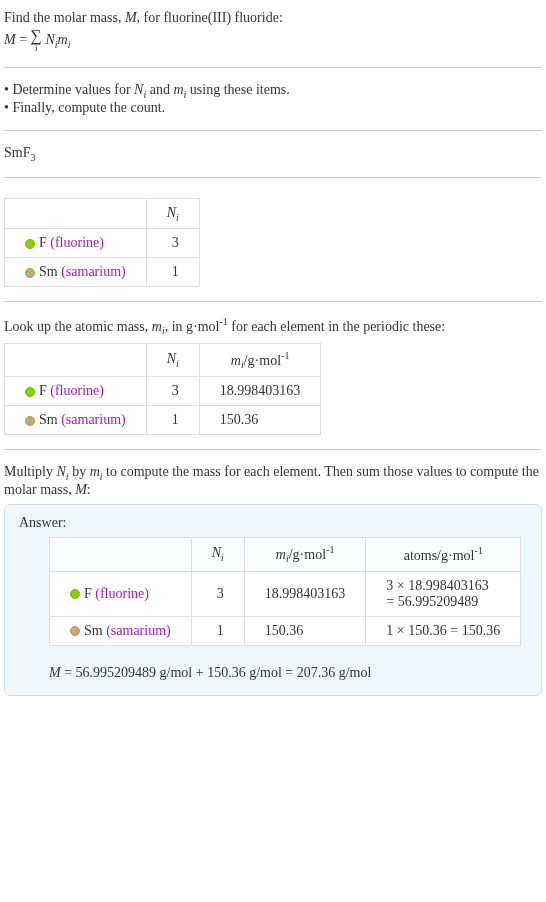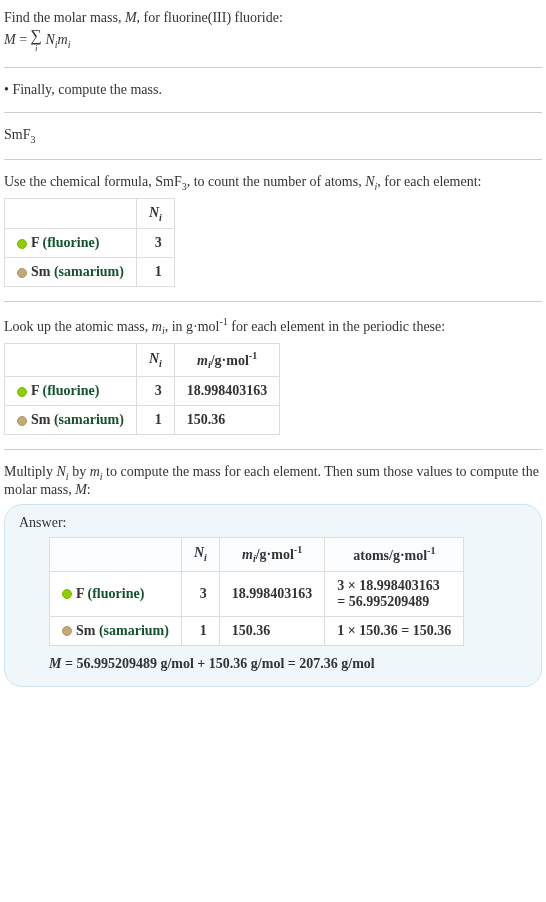--- a/index.html
+++ b/index.html
@@ -49,23 +49,23 @@
     }
     .bullet {
       margin-left: 0;
     }
     table {
       border-collapse: collapse;
       margin-top: 6px;
     }
     th, td {
       border: 1px solid #ddd;
-      padding: 6px 12px;
+      padding: 6px 20px;
       text-align: left;
-      font-weight: bold;
+      font-weight: normal;
     }
     th {
       text-align: center;
     }
     .dot {
       display: inline-block;
       width: 10px;
       height: 10px;
       border-radius: 50%;
       margin-right: 4px;
@@ -73,82 +73,79 @@
     }
     .dot-green {
       background: #8fce00;
       border: 1px solid #7ab800;
     }
     .dot-tan {
       background: #c4a876;
       border: 1px solid #b09660;
     }
     .element-label {
-      color: #14532d;
+      color: #a21caf;
     }
     .num-cell {
       text-align: right;
     }
     .answer-box {
       background: #f0f7fb;
       border: 1px solid #cde4f0;
-      border-radius: 18px;
+      border-radius: 6px;
       padding: 10px 14px 14px 14px;
       margin-top: 6px;
     }
     .answer-box table {
       background: #fff;
     }
     .answer-box th {
       background: #fbfdfe;
     }
     .answer-box td {
       background: #fff;
     }
     .answer-table {
       margin-left: 30px;
     }
     .answer-formula {
       margin-left: 30px;
-      margin-top: 10px;
-      font-weight: bold;
+      margin-top: 19px;
     }
     .superscript {
       font-size: 10px;
       vertical-align: super;
     }
   </style>
 </head>
 <body>
 
 <div class="section">
   <span>Find the molar mass, </span><span class="italic">M</span><span>, for fluorine(III) fluoride:</span>
   <div class="formula">
     <span class="italic">M</span><span> = </span><span class="sum-container"><span class="sum-sigma">∑</span><span class="sum-sub italic">i</span></span> <span class="italic">N</span><span class="sub italic">i</span><span class="italic">m</span><span class="sub italic">i</span>
   </div>
 </div>
 
 <hr class="divider">
 
 <div class="section">
-  <div class="bullet">• Finally, compute the mass.</div>
+  <div class="bullet">• Determine values for <span class="italic">N<span class="sub">i</span></span> and <span class="italic">m<span class="sub">i</span></span> using these items.</div>
+  <div class="bullet">• Finally, compute the count.</div>
 </div>
 
 <hr class="divider">
 
 <div class="section">
   <div><span>SmF</span><span class="sub">3</span></div>
 </div>
 
 <hr class="divider">
 
 <div class="section">
-  <div>
-    <span>Use the chemical formula, SmF</span><span class="sub">3</span><span>, to count the number of atoms, </span><span class="italic">N</span><span class="sub italic">i</span><span>, for each element:</span>
-  </div>
   <table>
     <tbody>
         <tr>
       <th></th>
       <th><span class="italic">N</span><span class="sub italic">i</span></th>
     </tr>
     <tr>
       <td><span class="dot dot-green"></span><span>F</span><span class="element-label"> (fluorine)</span></td>
       <td class="num-cell">3</td>
     </tr>

